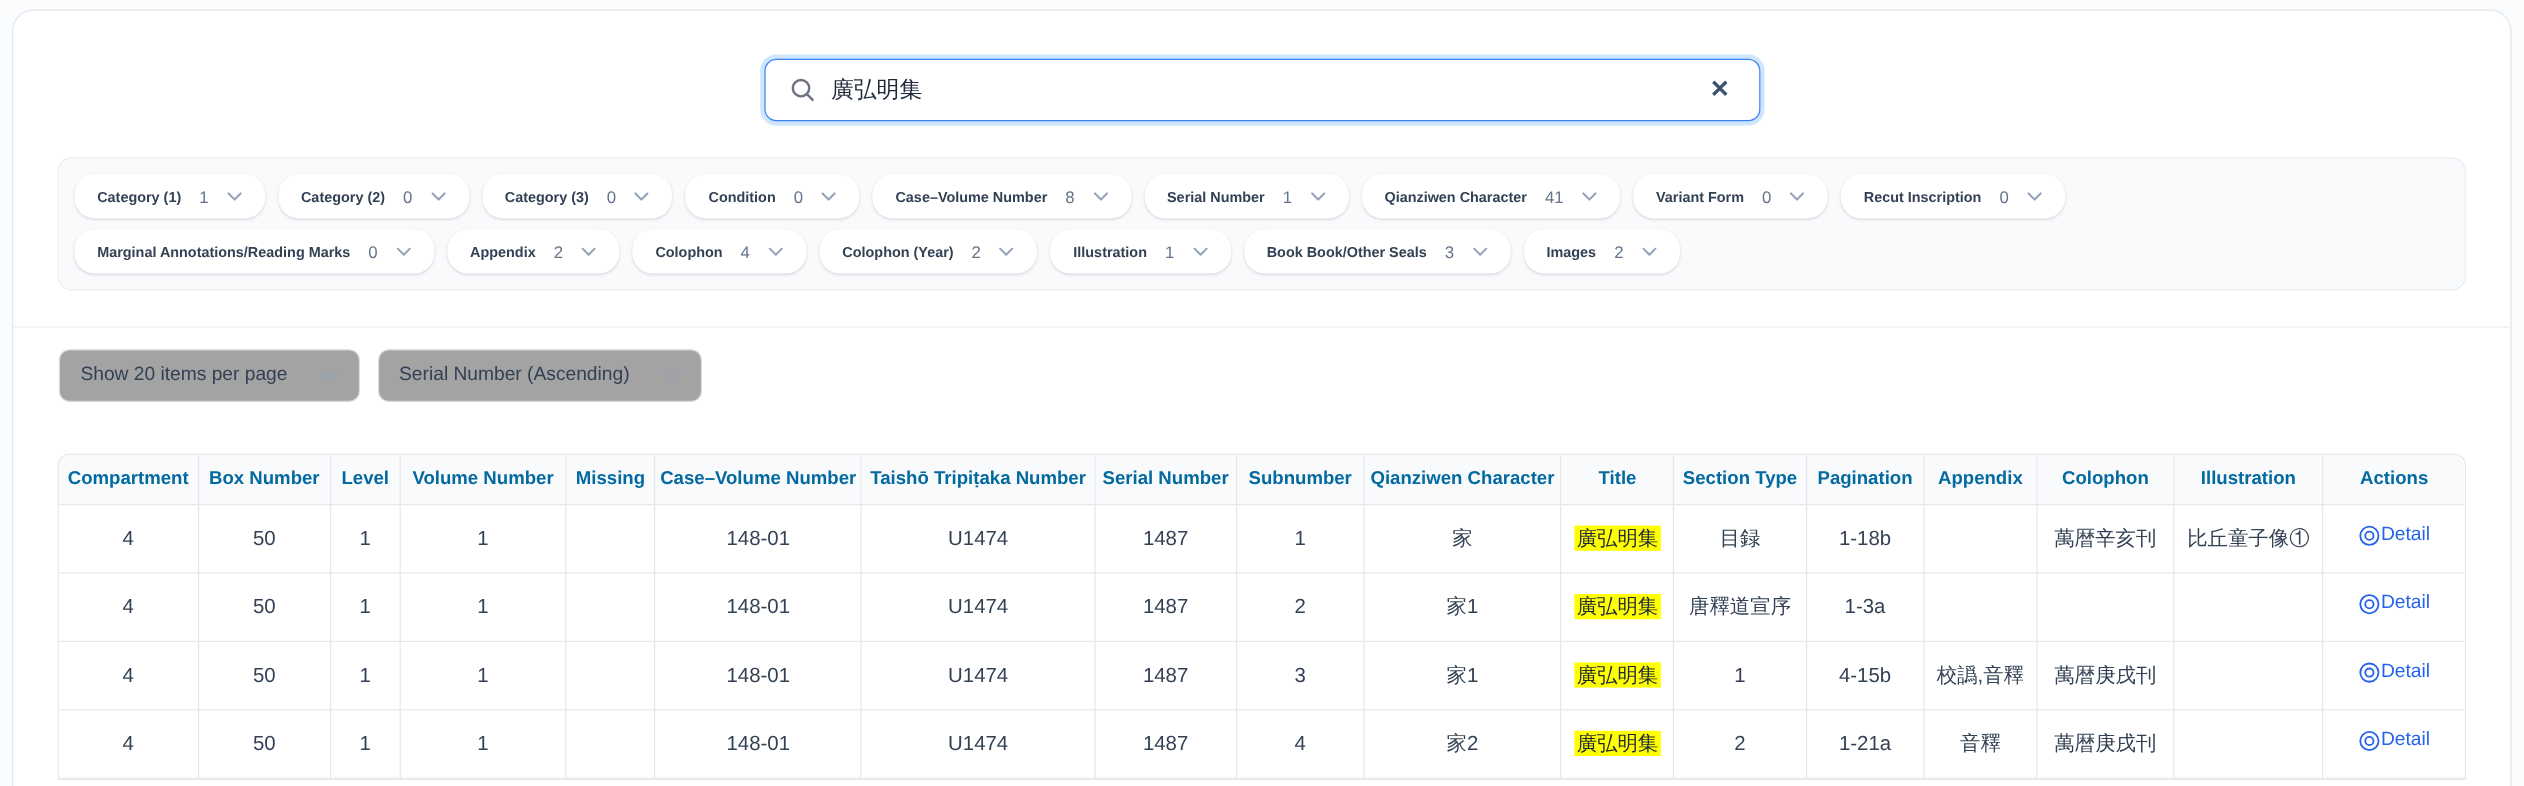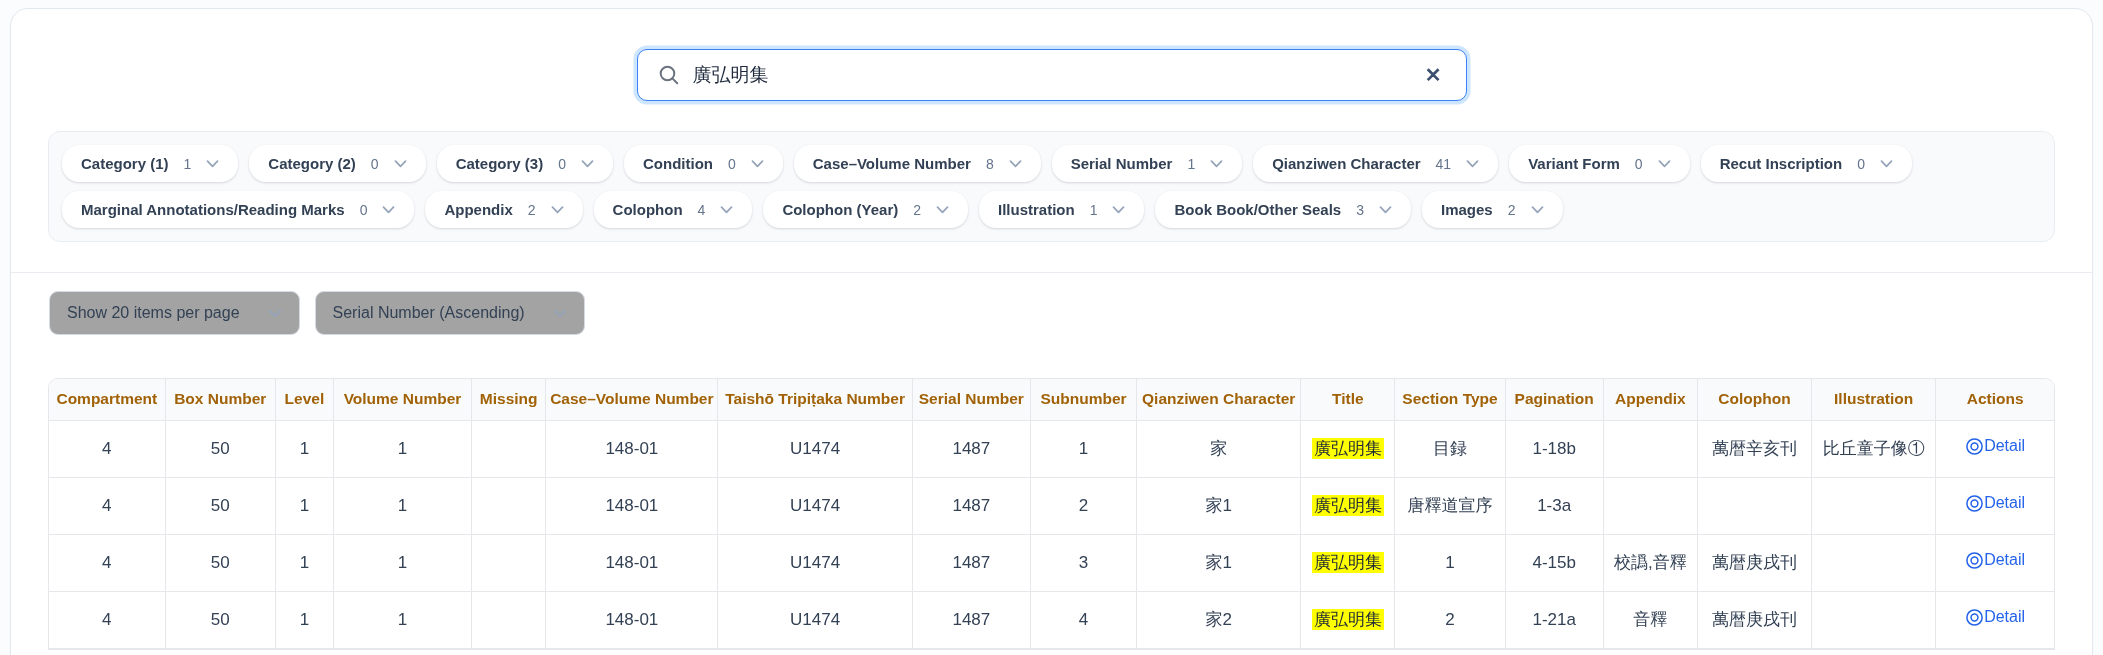--- a/index.html
+++ b/index.html
@@ -53,21 +53,21 @@
   .chip-row { display: flex; gap: 11px; }
   .chip {
     background: #fff;
     border-radius: 17px;
     height: 37px;
     display: inline-flex; align-items: center;
     gap: 15px; padding: 0 19px;
     box-shadow: 0 1px 3px rgba(16,24,40,.10), 0 1px 2px rgba(16,24,40,.06);
     cursor: pointer; white-space: nowrap;
   }
-  .chip-label { color: #334155; font-weight: 700; font-size: 15px; }
+  .chip-label { color: #334155; font-weight: 700; font-size: 12px; }
   .chip-count { color: #64748b; font-size: 14px; }
   
   .divider { margin-top: 30px; border-top: 1px solid #e9edf2; }
   .results-bar {
     margin: 0 38px; padding-top: 18px;
     display: flex; align-items: center; justify-content: space-between;
   }
   .showing { font-size: 17px; color: #334155; padding-left: 14px; }
   .showing b { font-weight: 700; color: #1f2937; }
   .kw-gap { display: inline-block; width: 26px; }
@@ -83,21 +83,21 @@
   
   .table-wrap {
     margin: 43px 37px 0;
     border: 1px solid #e5e7eb;
     border-radius: 10px 10px 0 0;
     overflow: hidden;
   }
   table { width: 100%; border-collapse: collapse; table-layout: fixed; }
   th {
     background: #f9fafb; height: 41px;
-    font-size: 15.5px; font-weight: 700; color: #a16207;
+    font-size: 15.5px; font-weight: 700; color: #0369a1;
     text-align: center;
     border-right: 1px solid #e5e7eb;
     border-bottom: 1px solid #e5e7eb;
     overflow: hidden; white-space: nowrap;
   }
   td {
     height: 57px; text-align: center;
     font-size: 17px; color: #334155;
     background: #fff;
     border-right: 1px solid #e5e7eb;

